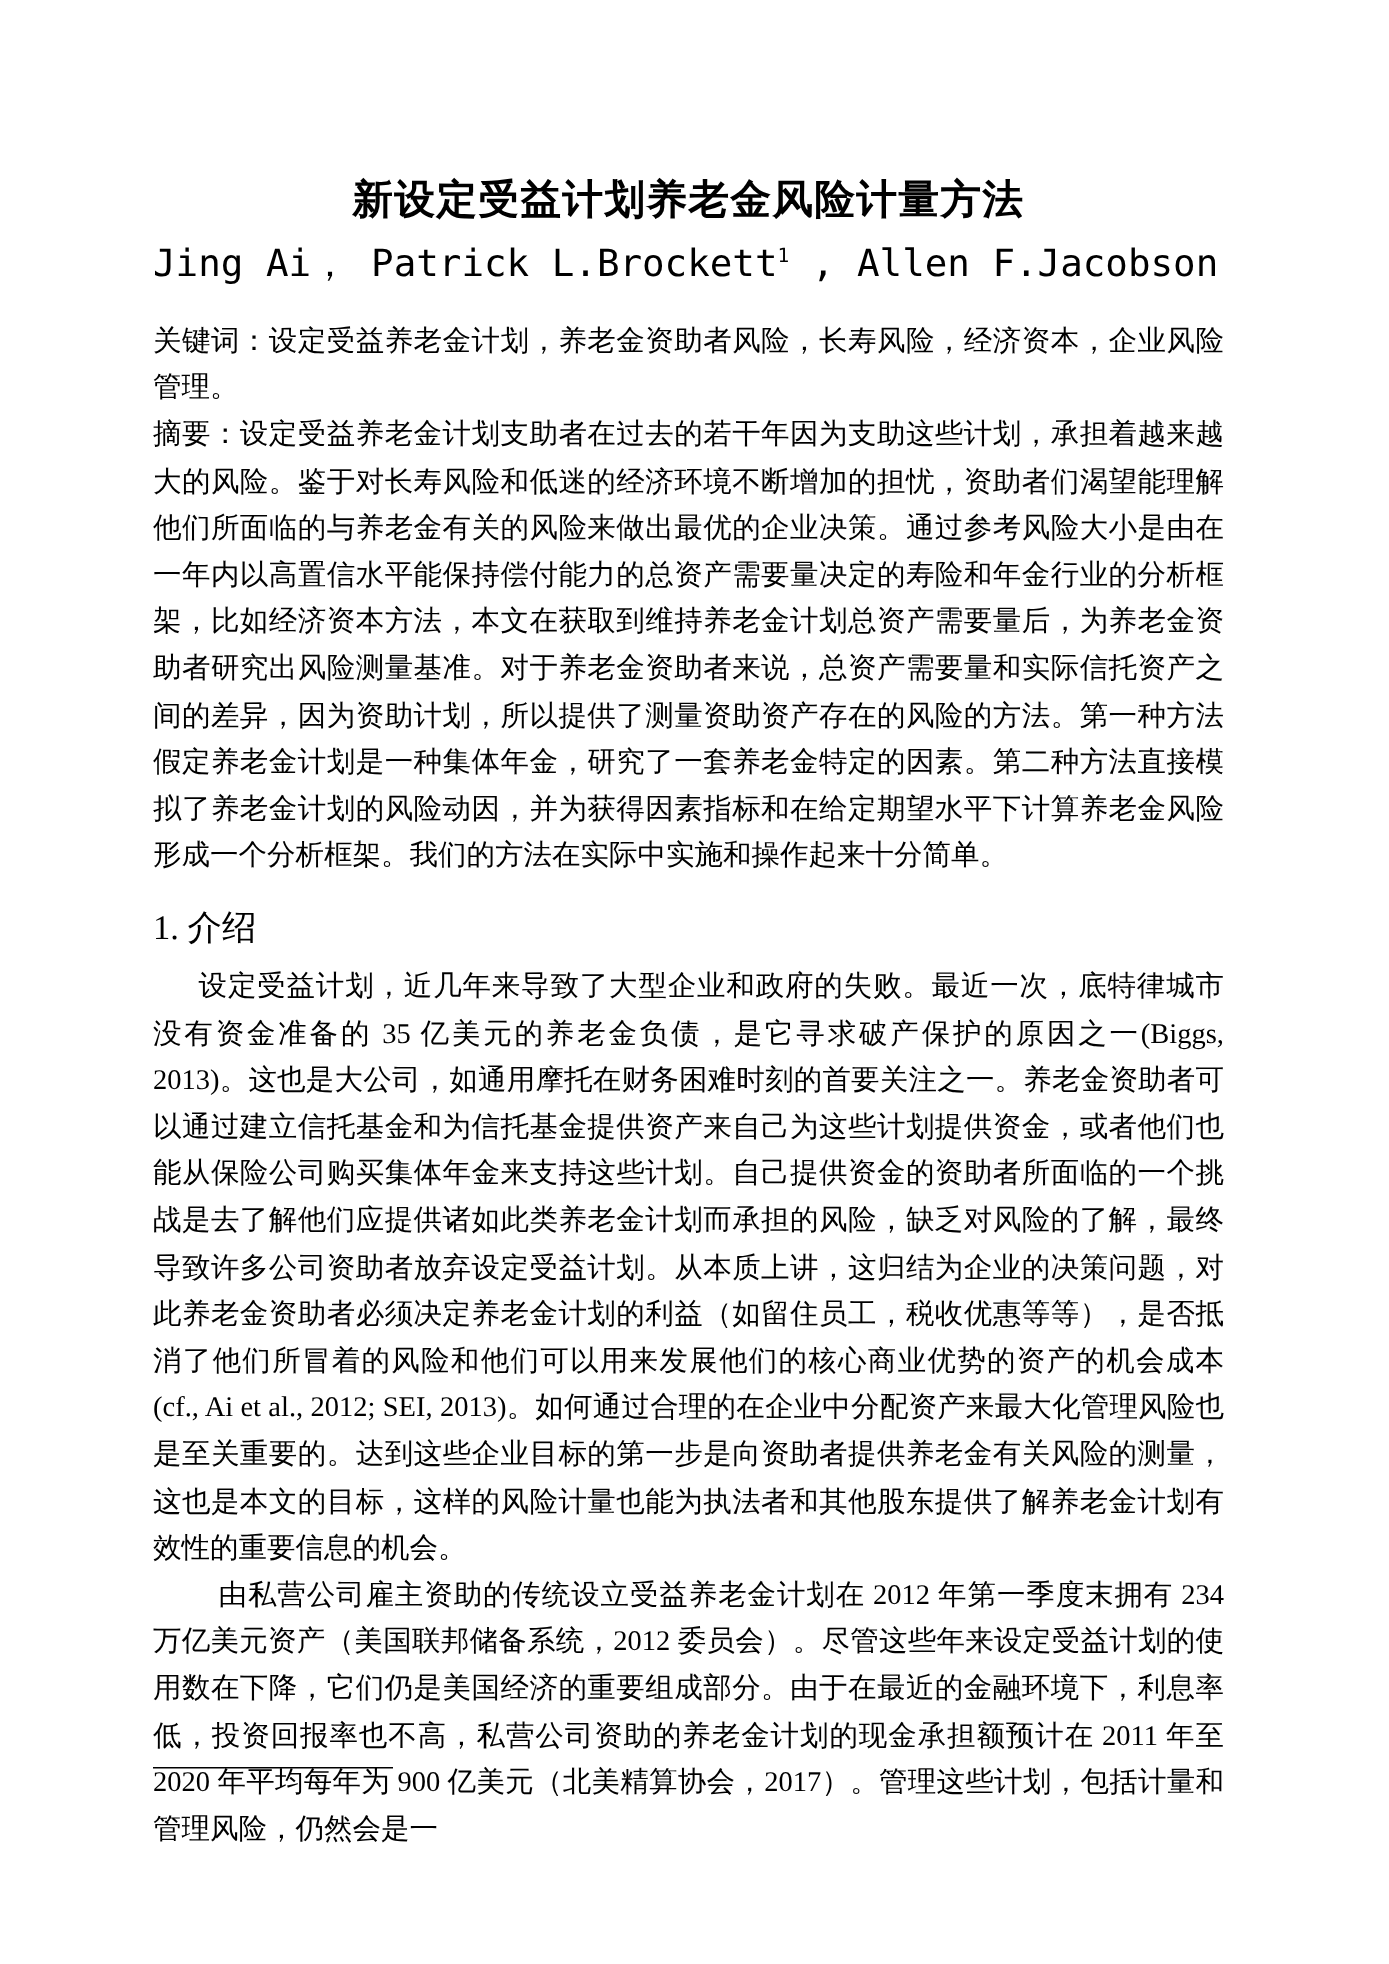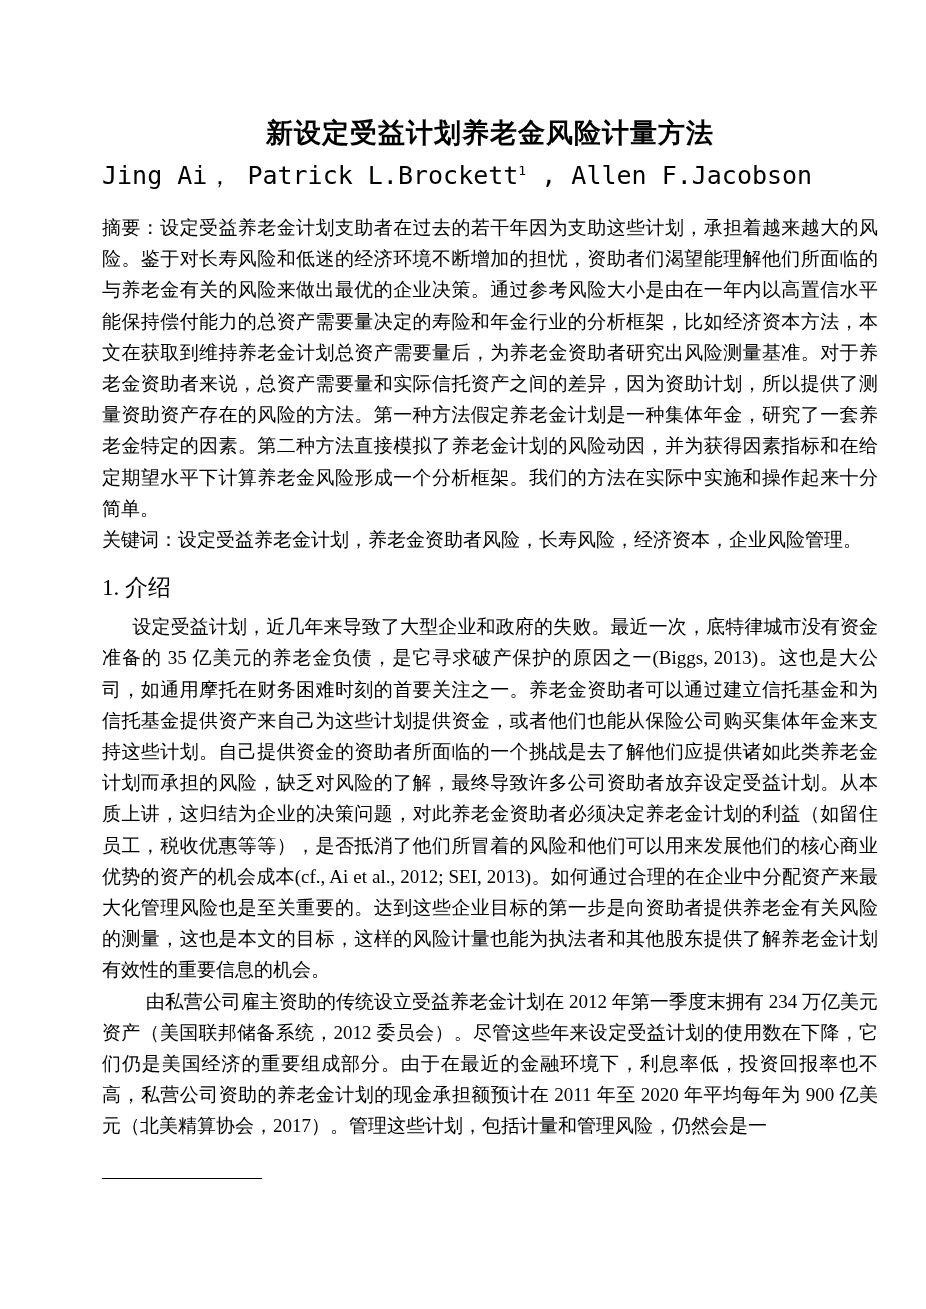--- a/index.html
+++ b/index.html
@@ -12,21 +12,21 @@
     width: 926px;
     height: 1309px;
     position: relative;
     font-family: "Liberation Serif", "DejaVu Serif", serif;
     color: #000000;
   }
   .page {
     box-sizing: border-box;
     width: 926px;
     height: 1309px;
-    padding: 116px 48px 0 102px;
+    padding: 116px 110px 0 102px;
     position: relative;
   }
   .doc-title {
     text-align: center;
     font-size: 27px;
     font-weight: bold;
     letter-spacing: 1px;
     line-height: 34px;
     margin: 0 0 10px 0;
   }
@@ -86,23 +86,23 @@
 </style>
 </head>
 <body>
 
 <div class="page">
 
   <h1 class="doc-title">新设定受益计划养老金风险计量方法</h1>
 
   <div class="authors"><span>Jing Ai， Patrick L.Brockett</span><sup>1</sup><span> , Allen F.Jacobson</span></div>
 
+  <p class="body-text keywords">关键词：设定受益养老金计划，养老金资助者风险，长寿风险，经济资本，企业风险管理。</p>
+
   <p class="body-text abstract">摘要：设定受益养老金计划支助者在过去的若干年因为支助这些计划，承担着越来越大的风险。鉴于对长寿风险和低迷的经济环境不断增加的担忧，资助者们渴望能理解他们所面临的与养老金有关的风险来做出最优的企业决策。通过参考风险大小是由在一年内以高置信水平能保持偿付能力的总资产需要量决定的寿险和年金行业的分析框架，比如经济资本方法，本文在获取到维持养老金计划总资产需要量后，为养老金资助者研究出风险测量基准。对于养老金资助者来说，总资产需要量和实际信托资产之间的差异，因为资助计划，所以提供了测量资助资产存在的风险的方法。第一种方法假定养老金计划是一种集体年金，研究了一套养老金特定的因素。第二种方法直接模拟了养老金计划的风险动因，并为获得因素指标和在给定期望水平下计算养老金风险形成一个分析框架。我们的方法在实际中实施和操作起来十分简单。</p>
-
-  <p class="body-text keywords">关键词：设定受益养老金计划，养老金资助者风险，长寿风险，经济资本，企业风险管理。</p>
 
   <h2 class="section-heading">1. 介绍</h2>
 
   <p class="body-text para-1">设定受益计划，近几年来导致了大型企业和政府的失败。最近一次，底特律城市没有资金准备的 35 亿美元的养老金负债，是它寻求破产保护的原因之一(Biggs, 2013)。这也是大公司，如通用摩托在财务困难时刻的首要关注之一。养老金资助者可以通过建立信托基金和为信托基金提供资产来自己为这些计划提供资金，或者他们也能从保险公司购买集体年金来支持这些计划。自己提供资金的资助者所面临的一个挑战是去了解他们应提供诸如此类养老金计划而承担的风险，缺乏对风险的了解，最终导致许多公司资助者放弃设定受益计划。从本质上讲，这归结为企业的决策问题，对此养老金资助者必须决定养老金计划的利益（如留住员工，税收优惠等等），是否抵消了他们所冒着的风险和他们可以用来发展他们的核心商业优势的资产的机会成本(cf., Ai et al., 2012; SEI, 2013)。如何通过合理的在企业中分配资产来最大化管理风险也是至关重要的。达到这些企业目标的第一步是向资助者提供养老金有关风险的测量，这也是本文的目标，这样的风险计量也能为执法者和其他股东提供了解养老金计划有效性的重要信息的机会。</p>
 
   <p class="body-text para-2">由私营公司雇主资助的传统设立受益养老金计划在 2012 年第一季度末拥有 234 万亿美元资产（美国联邦储备系统，2012 委员会）。尽管这些年来设定受益计划的使用数在下降，它们仍是美国经济的重要组成部分。由于在最近的金融环境下，利息率低，投资回报率也不高，私营公司资助的养老金计划的现金承担额预计在 2011 年至 2020 年平均每年为 900 亿美元（北美精算协会，2017）。管理这些计划，包括计量和管理风险，仍然会是一</p>
 
   <div class="footnote-area">
     <hr class="footnote-rule">
   </div>

